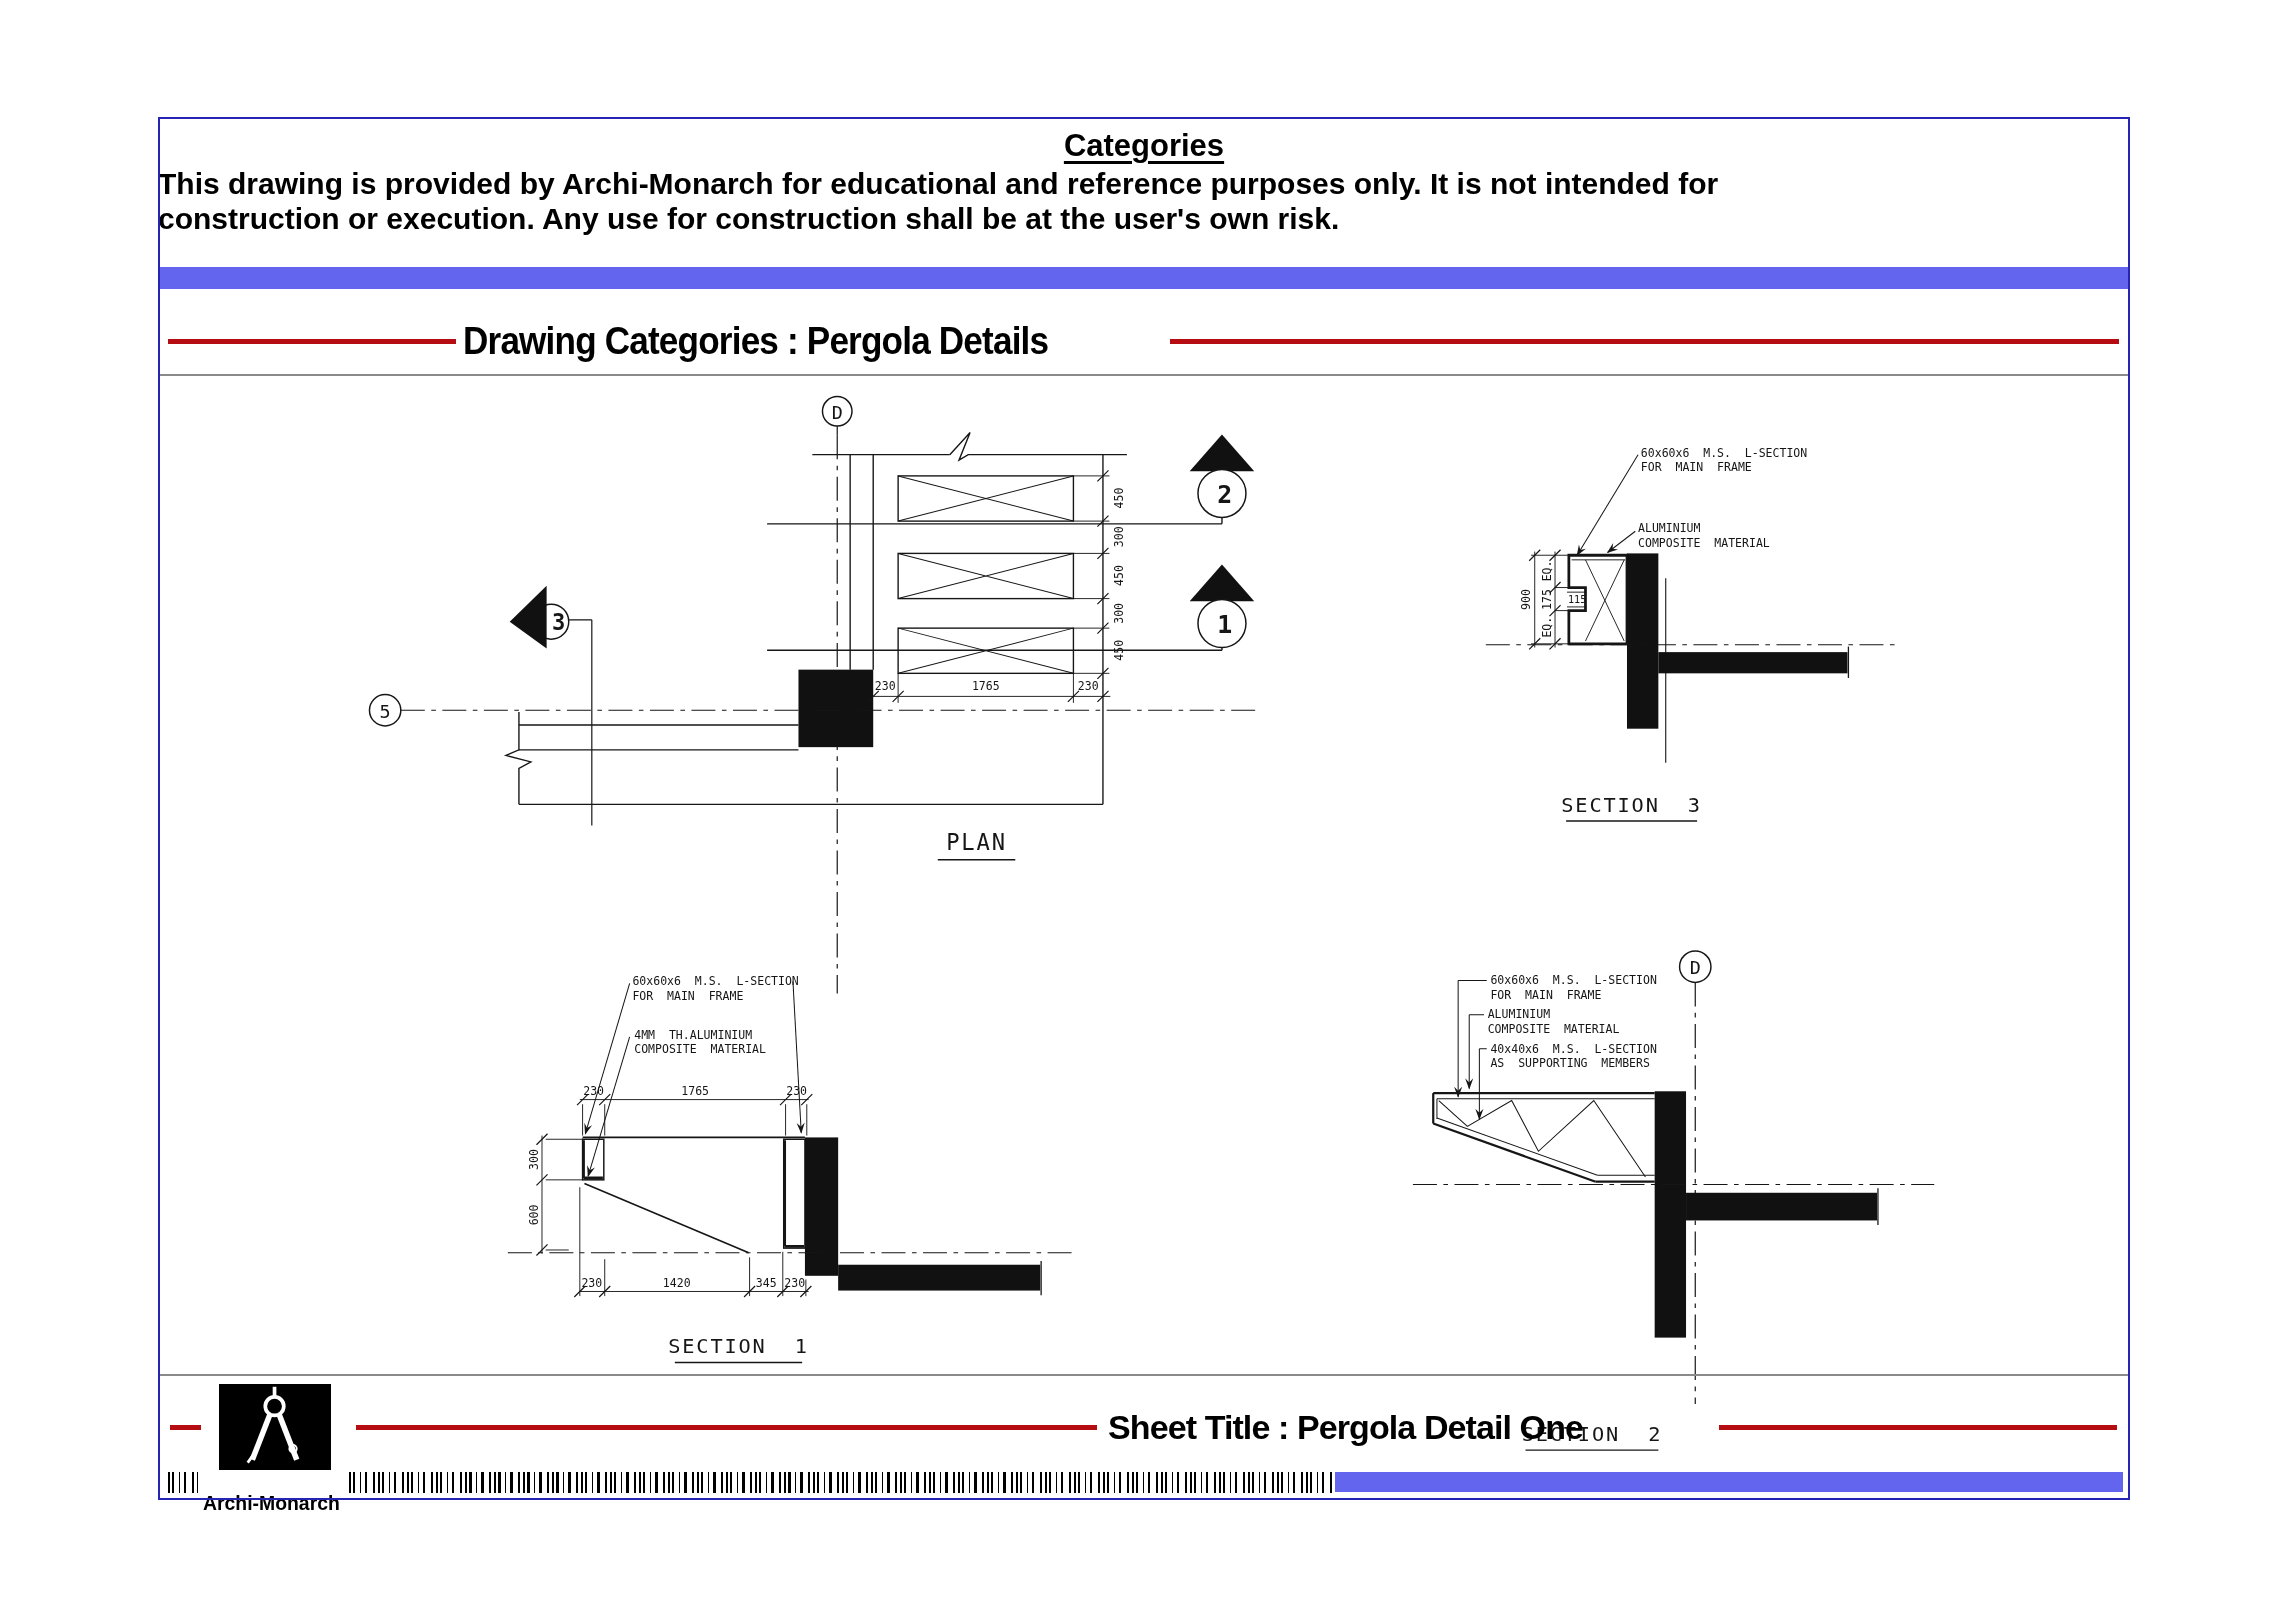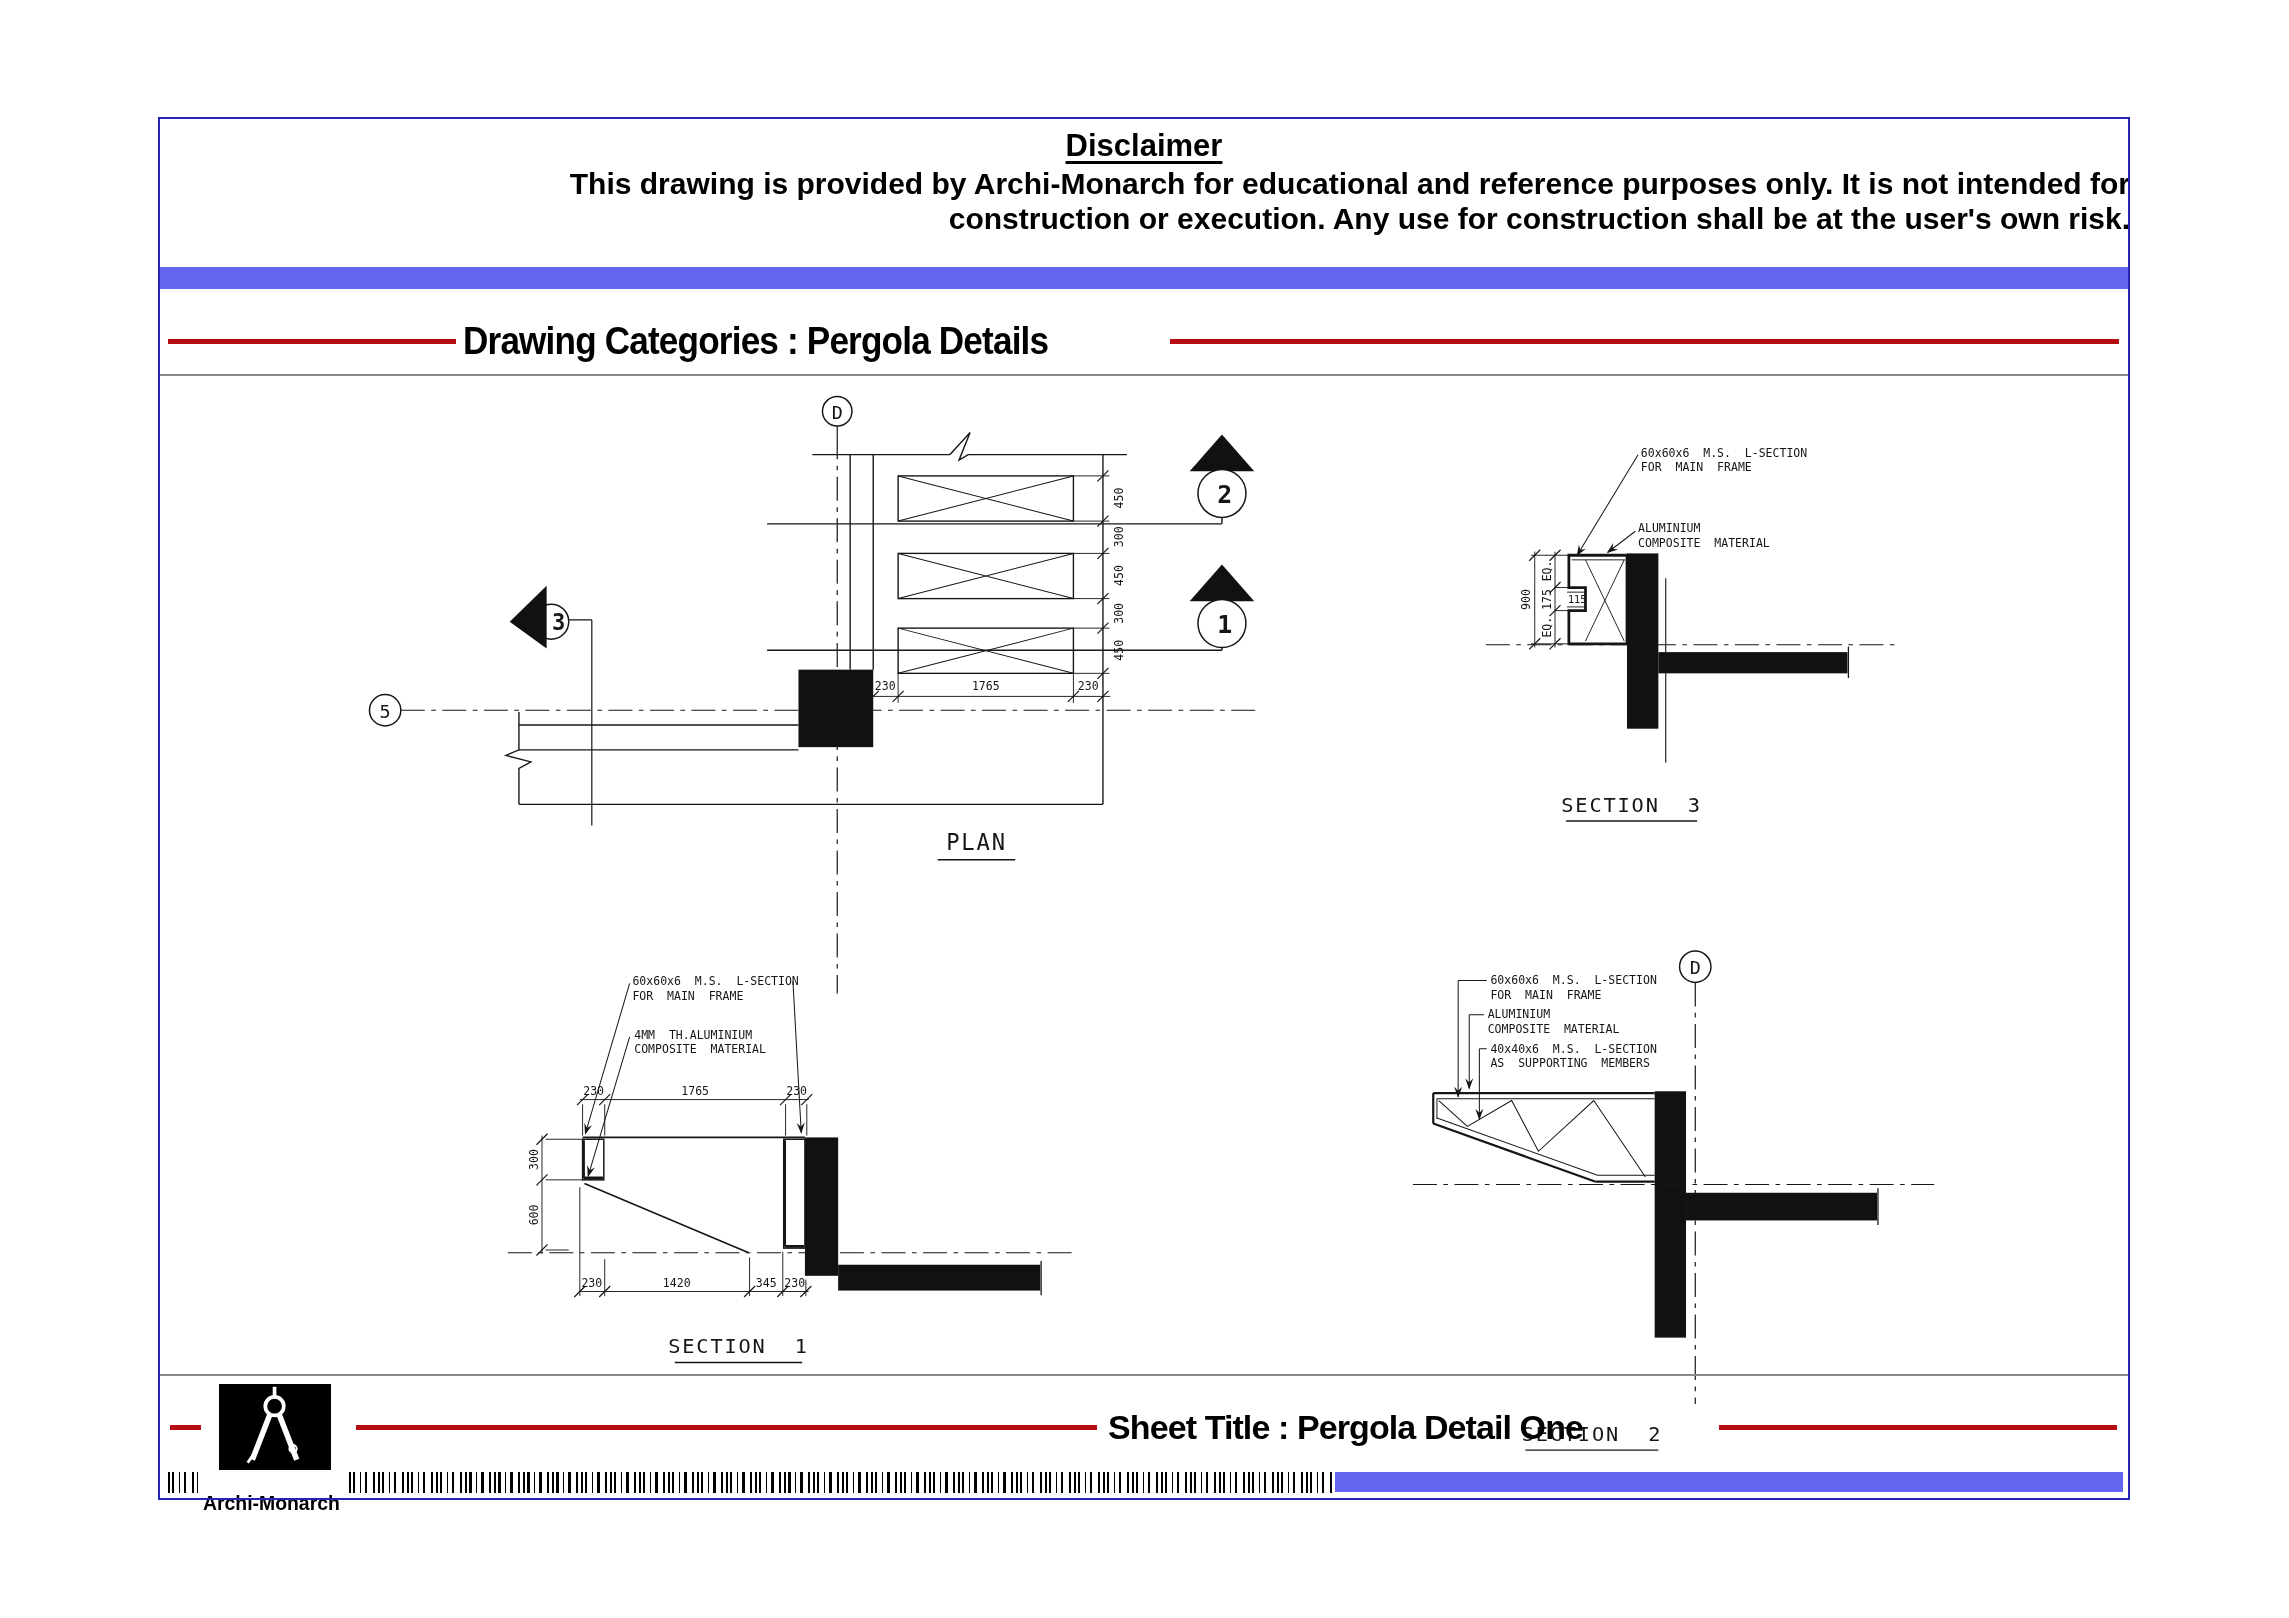--- a/index.html
+++ b/index.html
@@ -1,21 +1,21 @@
 <!DOCTYPE html>
 <html style="font-size:14.8px"><head>
 <meta charset="utf-8">
 <style>
   html,body{margin:0;padding:0;background:#fff;}
   .canvas{position:relative;width:2290px;height:1619px;background:#ffffff;overflow:hidden;
           font-family:"Liberation Sans",sans-serif;}
   .sheet{position:absolute;left:158px;top:117px;width:1972px;height:1383px;background:#fff;}
   .sheet-border{position:absolute;inset:0;border:2.8px solid #2524b4;pointer-events:none;}
   .abs{position:absolute;}
-  .disc{width:100%;text-align:right;font-weight:bold;color:#000;font-size:30px;line-height:33px;}
+  .disc{width:100%;text-align:left;font-weight:bold;color:#000;font-size:30px;line-height:33px;}
   .disc-title{width:100%;text-align:center;font-weight:bold;color:#000;font-size:31px;
               text-decoration:underline;text-decoration-thickness:2.8px;text-underline-offset:4.6px;}
   .bluebar{background:#6365ee;}
   .redline{background:#b50d11;height:4.6px;}
   .grayline{background:#8a8a8a;height:1.8px;width:100%;}
   .category-heading{font-size:39px;font-weight:bold;color:#000;letter-spacing:-0.9px;
                     transform:scaleX(.9);transform-origin:left center;white-space:nowrap;}
   .sheet-title{font-size:34px;font-weight:bold;color:#000;letter-spacing:-0.9px;white-space:nowrap;
                width:591px;text-align:left;}
   .brand{font-size:19.4px;font-weight:bold;color:#000;white-space:nowrap;margin-top:20px;}
@@ -24,21 +24,21 @@
   svg.drawings{position:absolute;left:0;top:0;}
   .cad{font-family:"DejaVu Sans Mono",monospace;fill:#161616;white-space:pre;}
   .ln{stroke:#161616;fill:none;}
 </style>
 </head>
 <body>
 
 <div class="canvas">
   <div class="sheet">
 
-    <div class="abs disc-title" style="top:11px;left:0;">Disclaimer</div>
+    <div class="abs disc-title" style="top:11px;left:0;">Categories</div>
     <div class="abs disc" style="top:50px;left:0;">This drawing is provided by Archi-Monarch for educational and reference purposes only. It is not intended for</div>
     <div class="abs disc" style="top:85px;left:0;">construction or execution. Any use for construction shall be at the user's own risk.</div>
     <div class="abs bluebar" style="left:0;top:150px;width:100%;height:22px;"></div>
 
     <div class="abs redline" style="left:10px;top:222px;width:288px;"></div>
     <div class="abs category-heading" style="left:305px;top:202px;">Drawing Categories : Pergola Details</div>
     <div class="abs redline" style="left:1012px;top:222px;width:949px;"></div>
     <div class="abs grayline" style="left:0;top:257px;"></div>
 
     <svg class="drawings" width="1972" height="1383" viewBox="0 0 2137 1499">

